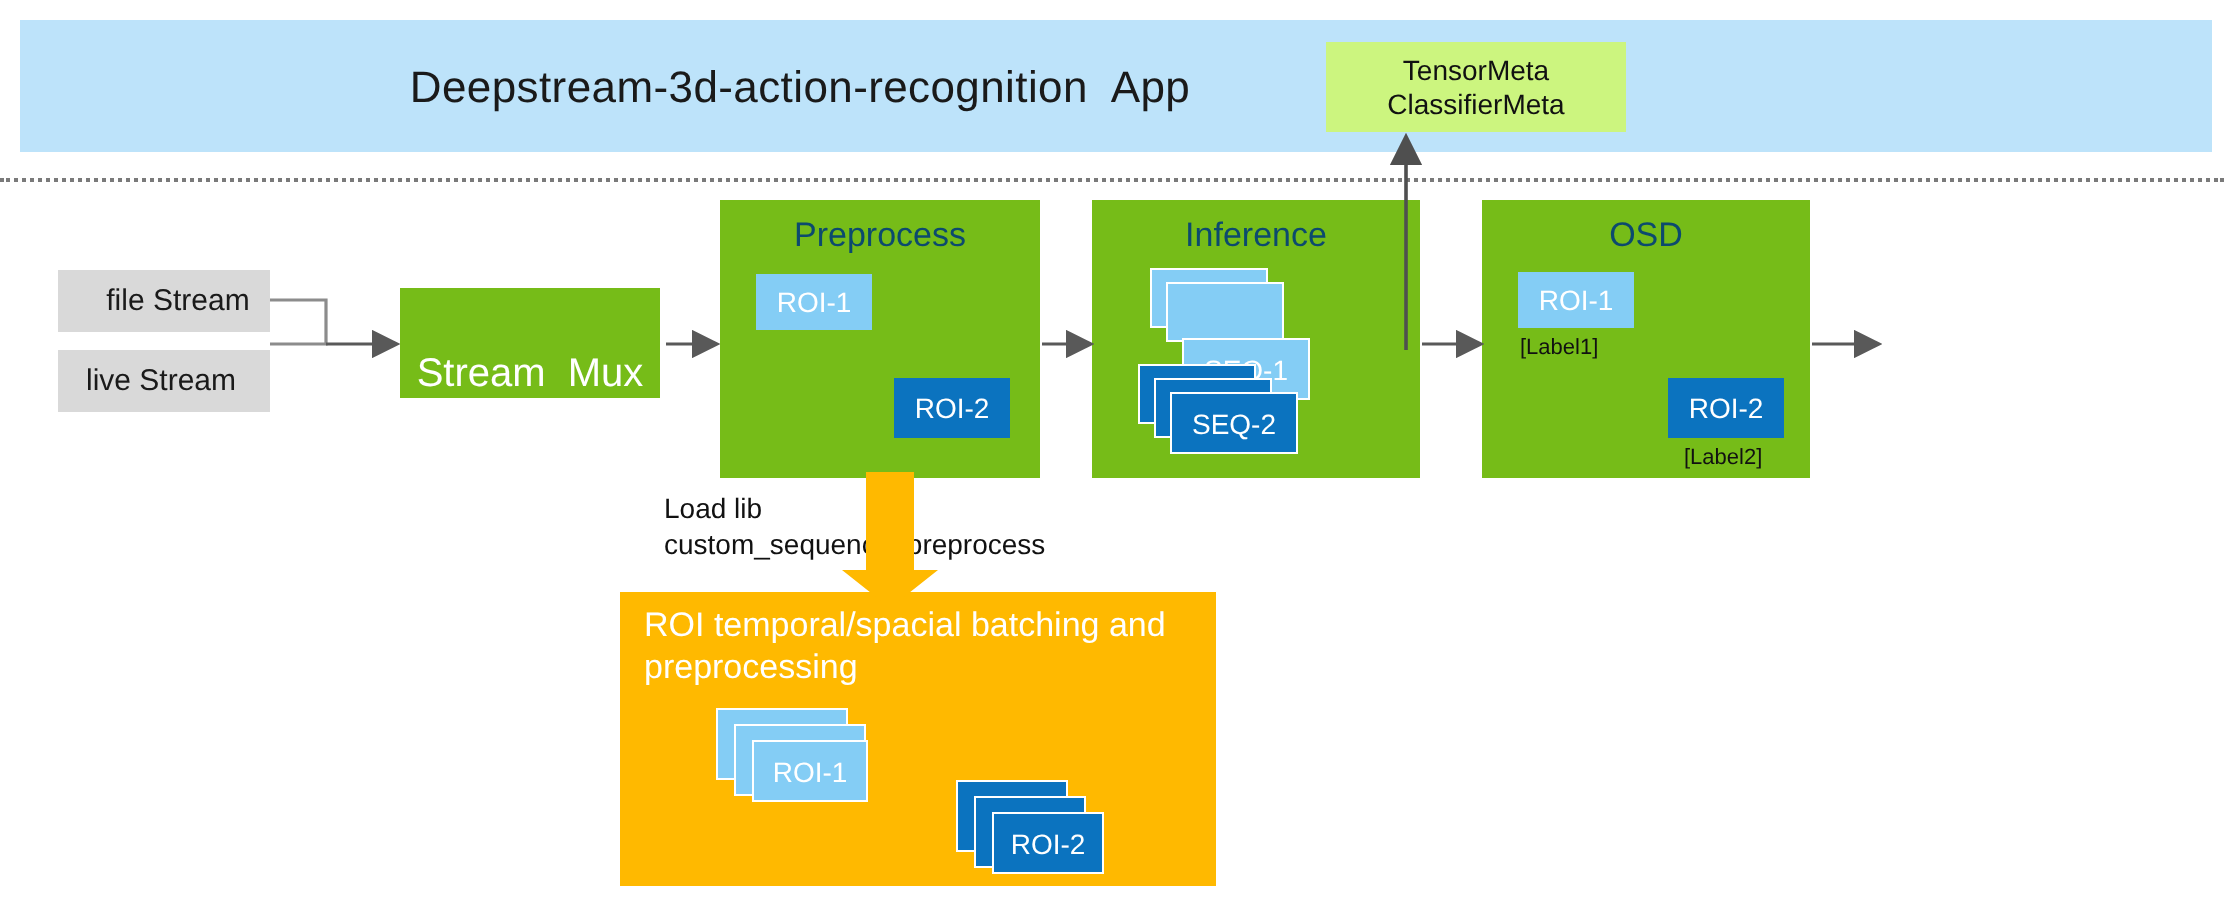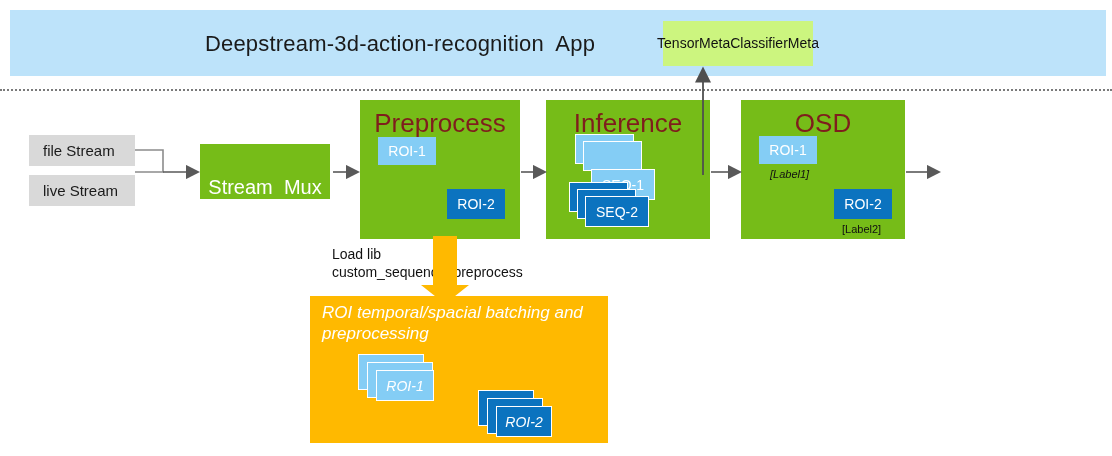--- a/index.html
+++ b/index.html
@@ -30,21 +30,21 @@
     color: #1a1a1a;
     font-size: 22px;
     letter-spacing: 0.2px;
     white-space: pre;
   }
 
   
   .meta-box {
     left: 663px; top: 21px; width: 150px; height: 45px;
     background: #ccf57f;
-    display: flex; flex-direction: row;
+    display: flex; flex-direction: column;
     align-items: center; justify-content: center;
     color: #111;
     font-size: 14px;
     line-height: 17px;
   }
 
   
   .divider {
     left: 0px; top: 89px; width: 1112px; height: 0px;
     border-top: 2px dotted #7a7a7a;
@@ -62,22 +62,22 @@
     display: flex; align-items: center;
     padding-left: 14px;
   }
   .stage {
     
   }
   .stage-title {
     position: absolute;
     left: 0; right: 0; top: 8px;
     text-align: center;
-    font-size: 26px;
-    color: #7f1d1d;
+    font-size: 17px;
+    color: #0c4a6e;
   }
 
   .chip {
     display: flex; align-items: center; justify-content: center;
     font-size: 14px; color: #ffffff;
   }
   .chip-light { background: #84cdf5; }
   .chip-dark  { background: #0b73bf; }
 
   .stack-card {
@@ -104,21 +104,20 @@
   .display-box {
     left: 940px; top: 134px; width: 166px; height: 75px;
     display: flex; align-items: center; justify-content: center;
     font-size: 19px; color: #ffffff;
   }
 
   
   .orange-panel {
     left: 310px; top: 296px; width: 298px; height: 147px;
     background: #ffb900;
-    font-style: italic;
   }
   .orange-title {
     position: absolute;
     left: 12px; top: 6px; width: 280px;
     color: #ffffff;
     font-size: 17px;
     line-height: 21px;
   }
 
   .loadlib {
@@ -142,21 +141,21 @@
   <div class="abs header-band"></div>
   <div class="abs header-title">Deepstream-3d-action-recognition  App</div>
 
   <div class="abs meta-box">
     <span>TensorMeta</span>
     <span>ClassifierMeta</span>
   </div>
 
   <div class="abs divider"></div>
 
-  <div class="abs gray-box" style="left:29px; top:135px; width:106px; height:31px;">
+  <div class="abs gray-box" style="left:29px; top:135px; width:106px; height:31px;justify-content:center;">
     <span>file Stream</span>
   </div>
   <div class="abs gray-box" style="left:29px; top:175px; width:106px; height:31px;">
     <span>live Stream</span>
   </div>
 
   <div class="abs green mux">
     <span>Stream  Mux</span>
   </div>
 
@@ -185,21 +184,21 @@
       <span>SEQ-2</span>
     </div>
   </div>
 
   <div class="abs green stage" style="left:741px; top:100px; width:164px; height:139px;padding-left:19px;">
     <div class="stage-title">OSD</div>
 
     <div class="abs chip chip-light" style="left:18px; top:36px; width:58px; height:28px;">
       <span>ROI-1</span>
     </div>
-    <div class="lbl-small" style="left:29px; top:68px;font-style:italic;">[Label1]</div>
+    <div class="lbl-small" style="left:19px; top:68px;">[Label1]</div>
 
     <div class="abs chip chip-dark" style="left:93px; top:89px; width:58px; height:30px;">
       <span>ROI-2</span>
     </div>
     <div class="lbl-small" style="left:101px; top:123px;">[Label2]</div>
   </div>
 
 
   <div class="abs loadlib">Load lib
 custom_sequence_preprocess</div>

